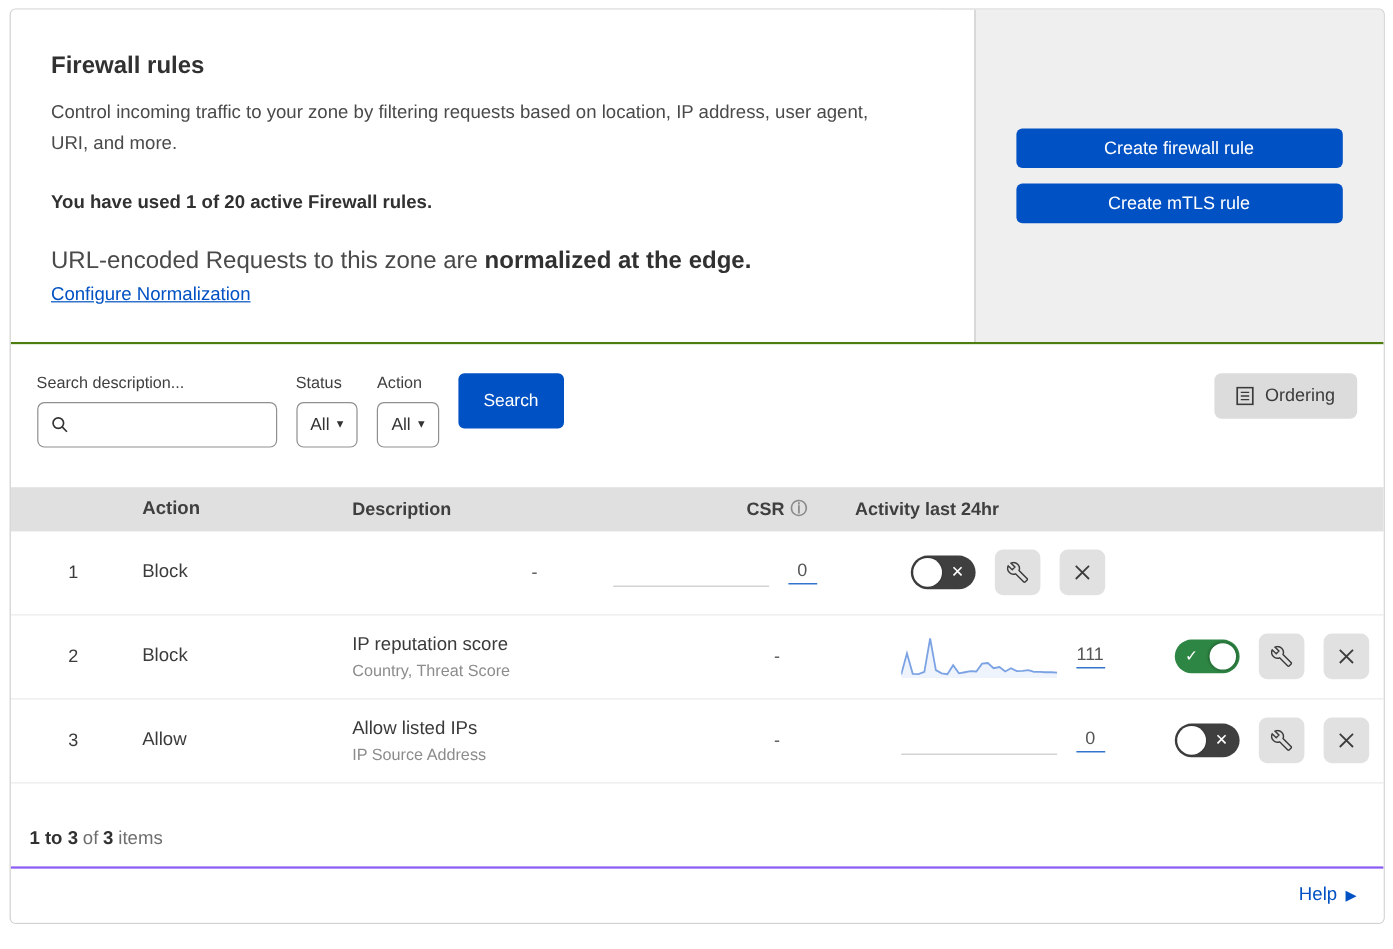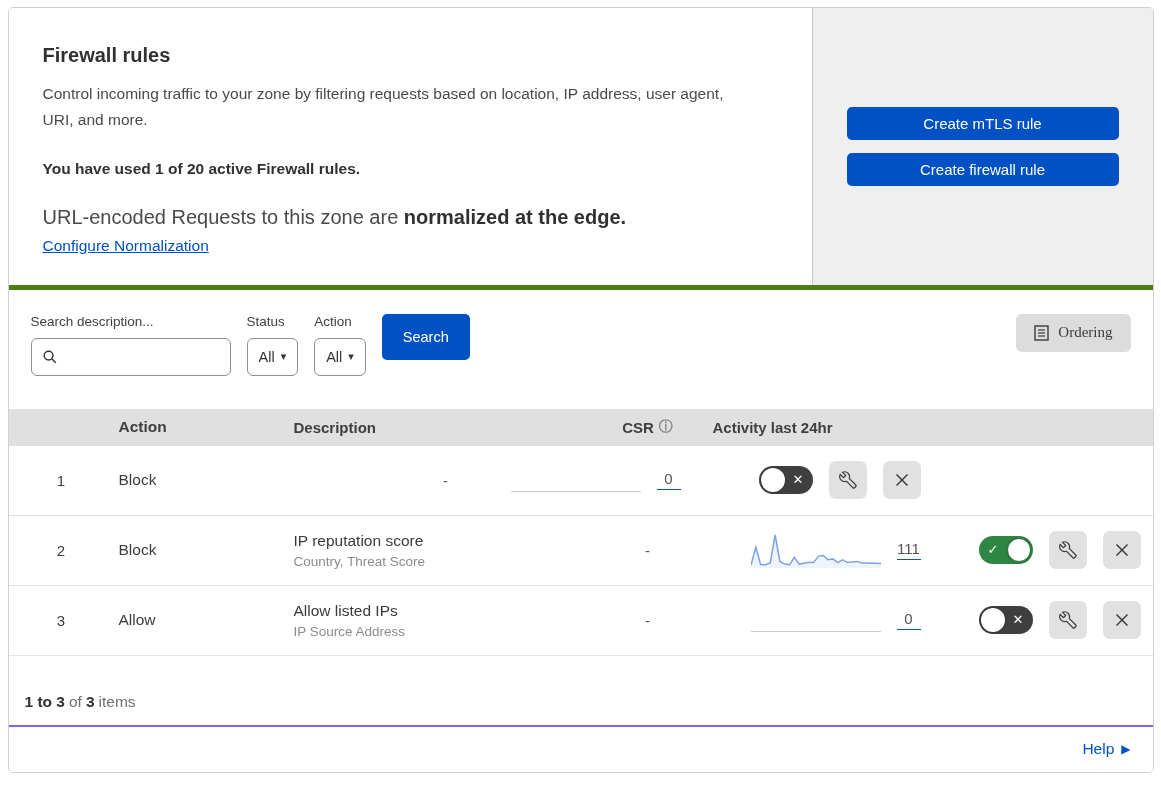--- a/index.html
+++ b/index.html
@@ -8,21 +8,21 @@
     font-family:"Liberation Sans","DejaVu Sans",sans-serif;
     color:#3b3b3b;
   }
   .container {
     width:1146px; margin:7px auto;
     border:1px solid #d0d0d0; border-radius:5px;
     background:#fff; overflow:hidden;
   }
 
   
-  .header-row { display:flex; border-bottom:5px solid #4d7c0f;gap:28px; }
+  .header-row { display:flex; border-bottom:2px solid #4d7c0f;gap:28px; }
   .header-left { flex:1 1 auto; padding:36px 40px 30px 34px; background:#fff; }
   .header-right {
     flex:0 0 341px; background:#efefef; border-left:1px solid #c9c9c9;
     display:flex; flex-direction:column; justify-content:center; align-items:center; gap:13px;
   }
   h1.page-title { font-size:20px; font-weight:600; color:#313131; margin-bottom:14px; }
   .desc { font-size:15.5px; color:#4a4a4a; line-height:1.7; max-width:710px; margin-bottom:26px; }
   .usage { font-size:15.5px; font-weight:700; color:#313131; margin-bottom:28px; }
   .norm { font-size:20px; color:#4a4a4a; margin-bottom:8px; }
   .norm b { color:#313131; }
@@ -48,21 +48,21 @@
     font-size:14.5px; color:#333; cursor:pointer;
   }
   .caret { font-size:11px; color:#333; }
   .btn-search {
     height:46px; padding:0 21px; background:#0051c3; color:#fff; border:none;
     border-radius:5px; font-size:14.5px; cursor:pointer; font-family:inherit;
   }
   .btn-ordering {
     margin-left:auto; height:38px; padding:0 18px; background:#dcdcdc; color:#3b3b3b;
     border:none; border-radius:6px; font-size:15px; cursor:pointer;
-    display:flex; align-items:center; gap:9px; font-family:Liberation Serif, serif;
+    display:flex; align-items:center; gap:9px; font-family:Liberation Sans, sans-serif;
   }
 
   
   .grid-row { display:grid; grid-template-columns:105px 175px 1fr 90px 240px 220px; align-items:center; }
   .thead { background:#e0e0e0; height:37px; font-weight:600; font-size:15px; color:#3f3f3f; }
   .trow { height:70px; border-bottom:1px solid #e4e4e4; background:#fff; }
   .cell-priority { text-align:center; font-size:15px; }
   .cell-action { padding-left:5px; font-size:15.5px; }
   .cell-desc { padding-left:5px; }
   .desc-main { font-size:15.5px; color:#3a3a3a; margin-bottom:4px; }
@@ -116,22 +116,22 @@
 
   <div class="header-row">
     <div class="header-left">
       <h1 class="page-title">Firewall rules</h1>
       <p class="desc">Control incoming traffic to your zone by filtering requests based on location, IP address, user agent, URI, and more.</p>
       <p class="usage">You have used 1 of 20 active Firewall rules.</p>
       <p class="norm"><span>URL-encoded Requests to this zone are </span><b>normalized at the edge.</b></p>
       <a class="link">Configure Normalization</a>
     </div>
     <div class="header-right">
+      <button class="btn-primary">Create firewall rule</button>
       <button class="btn-primary">Create mTLS rule</button>
-      <button class="btn-primary">Create firewall rule</button>
     </div>
   </div>
 
   <div class="filter-bar">
     <div class="fgroup">
       <span class="flabel">Search description...</span>
       <div class="search-box">
         <span>
           <svg width="16" height="16" viewBox="0 0 16 16">
               <circle cx="6.6" cy="6.6" r="4.4" fill="none" stroke="#333" stroke-width="1.4"></circle>

